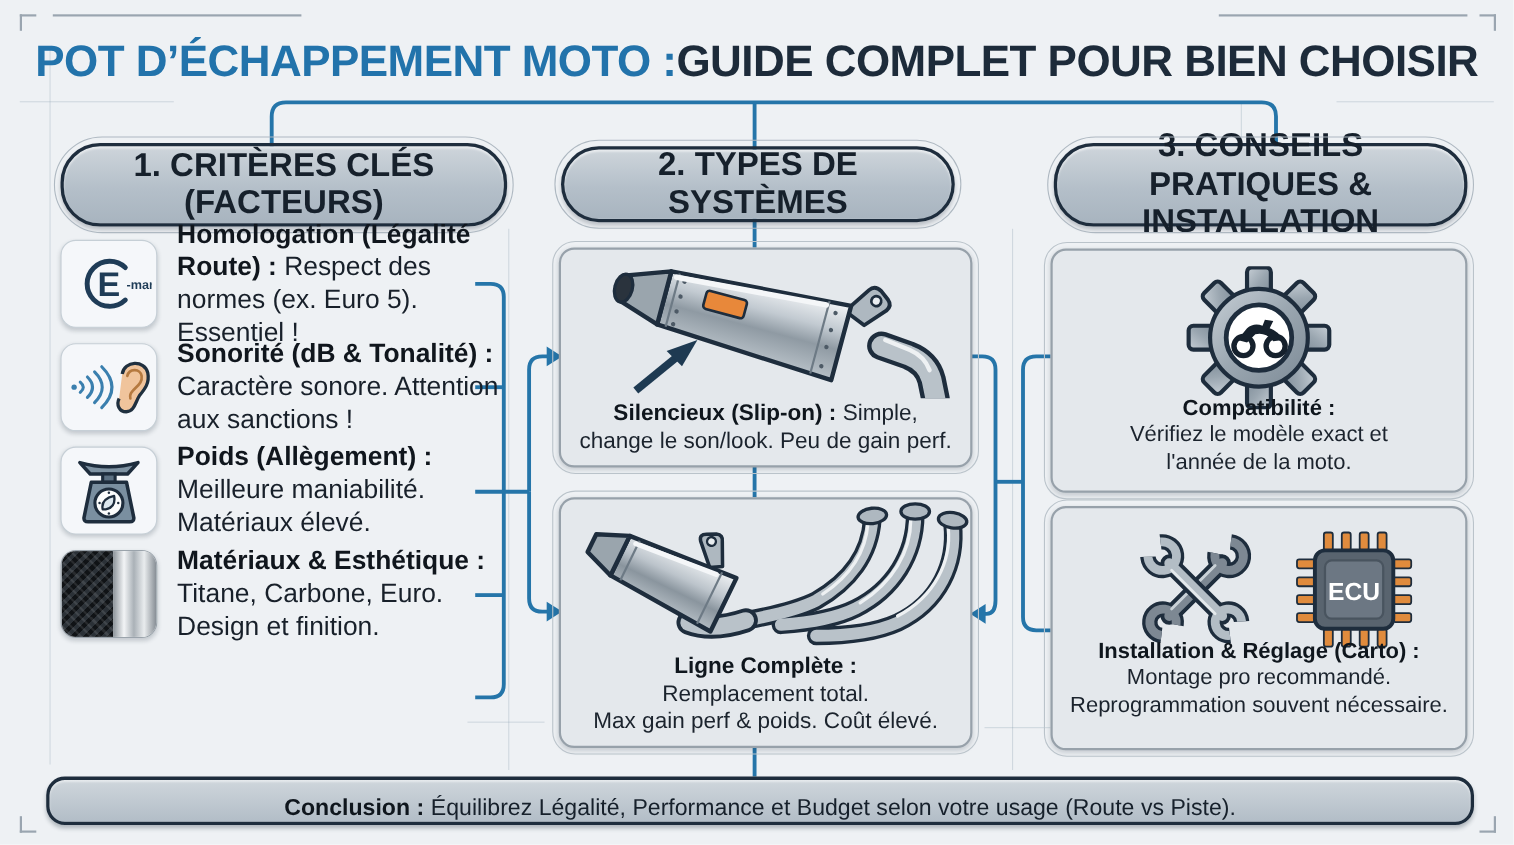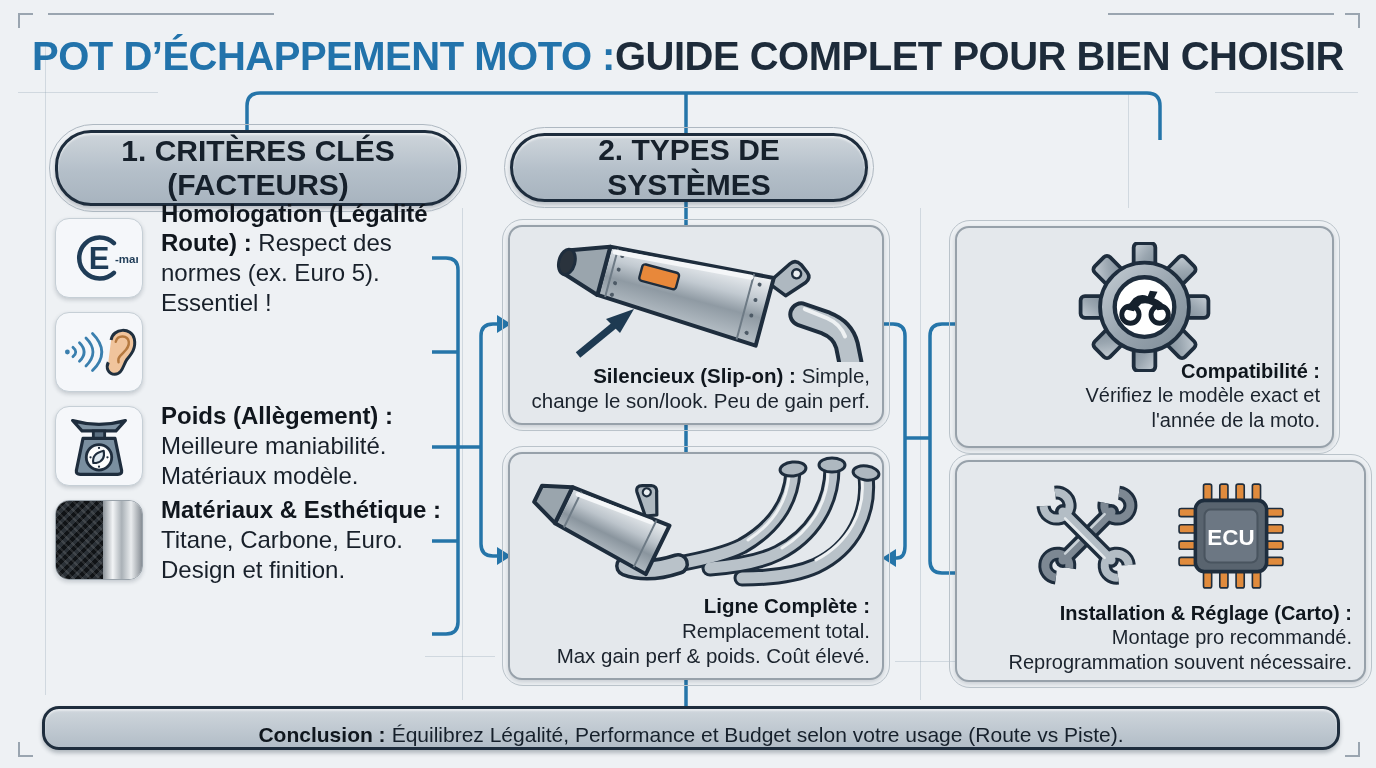--- a/index.html
+++ b/index.html
@@ -43,21 +43,21 @@
     background:#f5f7fa;border:1.5px solid #c6cfd6;
     box-shadow:0 2px 4px rgba(30,45,61,.20);
     display:flex;align-items:center;justify-content:center;overflow:hidden;}
   .crit-text{font-size:24px;line-height:1.24;width:298px;color:#18202a;}
   .crit-text b{font-weight:800;color:#10161d;}
 
   
   .cbox{position:absolute;z-index:2;background:#e4e8ec;border:2px solid #97a1aa;border-radius:14px;
     box-shadow:0 2px 5px rgba(30,45,61,.18);}
   .cbox::after{content:"";position:absolute;inset:-8px;border:1px solid #bac3ca;border-radius:21px;pointer-events:none;}
-  .cap{position:absolute;left:12px;right:12px;bottom:10px;text-align:right;
+  .cap{position:absolute;left:12px;right:12px;bottom:10px;text-align:center;
     font-size:20.5px;line-height:1.22;color:#1b232d;}
   .cap b{font-weight:800;color:#0f161d;}
   .cap .cap-title{display:block;font-weight:800;color:#0f161d;}
   .cap .cap-text{display:block;white-space:pre-line;}
   .art{position:absolute;left:0;top:0;}
 
   
   .mat{display:flex;width:100%;height:100%;}
   .mat-carbon{width:55%;height:100%;
     background:
@@ -123,20 +123,23 @@
       <polygon points="896,549 882,558 896,567"></polygon>
     </g>
   </svg>
 
   <div class="pill" style="left:55px;top:130px;width:400px;height:70px;">
     <span style="max-width:280px;">1. CRITÈRES CLÉS (FACTEURS)</span>
   </div>
   <div class="pill" style="left:510px;top:133px;width:352px;height:63px;">
     <span>2. TYPES DE SYSTÈMES</span>
   </div>
+  <div class="pill" style="left:958px;top:130px;width:370px;height:70px;">
+    <span style="max-width:330px;">3. CONSEILS PRATIQUES &amp; INSTALLATION</span>
+  </div>
 
   <div id="col1">
 
     <div class="crit">
       <div class="tile">
         <svg width="78" height="62" viewBox="0 0 78 62">
           <path d="M53.9 16.2 A20.5 20.5 0 1 0 53.9 45.8" fill="none" stroke="#1f3c57" stroke-width="4.5" stroke-linecap="round"></path>
           <text x="39" y="42" text-anchor="middle" font-size="31" font-weight="800" fill="#1f3c57" font-family="Liberation Sans,sans-serif">E</text>
           <text x="55" y="36" font-size="11.5" font-weight="700" fill="#1f3c57" font-family="Liberation Sans,sans-serif">-mark</text>
         </svg>
@@ -150,37 +153,38 @@
         <svg width="80" height="64" viewBox="0 0 86 66">
           <circle cx="9" cy="33" r="2.6" fill="#3a7fae"></circle>
           <path d="M15 28 q 6 5 0 10" fill="none" stroke="#3a7fae" stroke-width="3" stroke-linecap="round"></path>
           <path d="M22 23 q 10 10 0 20" fill="none" stroke="#3a7fae" stroke-width="3" stroke-linecap="round"></path>
           <path d="M29 18 q 15 15 0 30" fill="none" stroke="#3a7fae" stroke-width="3" stroke-linecap="round"></path>
           <path d="M36 13 q 20 20 0 40" fill="none" stroke="#3a7fae" stroke-width="3" stroke-linecap="round"></path>
           <path d="M56 20 C 58 7, 78 6, 81 19 C 83 29, 78 35, 73 41 C 69 47, 68 57, 60 57 C 53 57, 50 50, 53 44" fill="#f0c49c" stroke="#20303f" stroke-width="3.2" stroke-linejoin="round"></path>
           <path d="M61 22 C 63 14, 74 15, 75 22 C 76 29, 70 32, 66 37 Q 63 40 64 44" fill="none" stroke="#b5793f" stroke-width="2.6" stroke-linecap="round"></path>
         </svg>
       </div>
+      <div class="crit-text"><b>Sonorité (dB &amp; Tonalité) :</b><span> Caractère sonore. Attention aux sanctions !</span></div>
     </div>
 
     <div class="crit">
       <div class="tile">
         <svg width="74" height="66" viewBox="0 0 76 70">
           <path d="M10 8 Q 38 16 66 8 L 56 19 L 20 19 Z" fill="#7f93a3" stroke="#1e2d3d" stroke-width="3.4" stroke-linejoin="round"></path>
           <rect x="32" y="19" width="12" height="8" fill="#5d7183" stroke="#1e2d3d" stroke-width="3"></rect>
           <path d="M21 27 L55 27 L62 61 Q 62.5 65 58 65 L18 65 Q 13.5 65 14 61 Z" fill="#7a8fa0" stroke="#1e2d3d" stroke-width="3.4" stroke-linejoin="round"></path>
           <circle cx="38" cy="47" r="13.5" fill="#fbfcfc" stroke="#1e2d3d" stroke-width="3"></circle>
           <path d="M32 53 Q 30 43 43 40 Q 45 51 35 53 Z" fill="#dce7ee" stroke="#1e2d3d" stroke-width="2.2" stroke-linejoin="round"></path>
           <circle cx="38" cy="37" r="1.2" fill="#1e2d3d"></circle>
             <circle cx="47" cy="47" r="1.2" fill="#1e2d3d"></circle>
             <circle cx="38" cy="57" r="1.2" fill="#1e2d3d"></circle>
             <circle cx="29" cy="47" r="1.2" fill="#1e2d3d"></circle>
         </svg>
       </div>
-      <div class="crit-text"><b>Poids (Allègement) :</b><span> Meilleure maniabilité. Matériaux modèle.</span></div>
+      <div class="crit-text"><b>Poids (Allègement) :</b><span> Meilleure maniabilité. Matériaux élevé.</span></div>
     </div>
 
     <div class="crit">
       <div class="tile" style="background:none;border-color:#9aa3ab;">
         <div class="mat">
             <div class="mat-carbon"></div>
             <div class="mat-steel"></div>
           </div>
       </div>
       <div class="crit-text"><b>Matériaux &amp; Esthétique :</b><span> Titane, Carbone, Euro. Design et finition.</span></div>
@@ -304,21 +308,21 @@
         <path d="M42 62 L50 52 Q 56 47 63 50 L65 45 L72 46 L69 52 Q 77 55 80 62 L72 63 Q 66 55 57 57 L50 64 Z" fill="#15202c"></path>
       </g>
     </svg>
     <div class="cap" style="bottom:14px;font-size:20px;">
       <span class="cap-title">Compatibilité :</span>
       <span class="cap-text">Vérifiez le modèle exact et
 l'année de la moto.</span>
     </div>
   </div>
 
-  <div class="cbox" style="left:955px;top:460px;width:375px;height:218px;padding-left:32px;">
+  <div class="cbox" style="left:955px;top:460px;width:375px;height:218px;">
     <svg class="art" style="left:55px;top:12px;" width="150" height="125" viewBox="0 0 150 125">
       <g transform="rotate(45 75 62)">
         <line x1="75" y1="28" x2="75" y2="96" stroke="#1e2d3d" stroke-width="16" stroke-linecap="round"></line>
         <circle cx="75" cy="19" r="13" fill="none" stroke="#1e2d3d" stroke-width="14" stroke-dasharray="62 20" transform="rotate(-128 75 19)"></circle>
         <circle cx="75" cy="104" r="12" fill="none" stroke="#1e2d3d" stroke-width="14" stroke-dasharray="57 18" transform="rotate(52 75 104)"></circle>
         <line x1="75" y1="28" x2="75" y2="96" stroke="#7d8893" stroke-width="9" stroke-linecap="round"></line>
         <circle cx="75" cy="19" r="13" fill="none" stroke="#7d8893" stroke-width="8" stroke-dasharray="62 20" transform="rotate(-128 75 19)"></circle>
         <circle cx="75" cy="104" r="12" fill="none" stroke="#7d8893" stroke-width="8" stroke-dasharray="57 18" transform="rotate(52 75 104)"></circle>
         <line x1="72" y1="34" x2="72" y2="90" stroke="#c9d1d7" stroke-width="2.5" stroke-linecap="round"></line>
       </g>
@@ -348,21 +352,21 @@
           <rect x="4" y="76" width="16" height="8" rx="2"></rect>
         <rect x="90" y="28" width="16" height="8" rx="2"></rect>
           <rect x="90" y="44" width="16" height="8" rx="2"></rect>
           <rect x="90" y="60" width="16" height="8" rx="2"></rect>
           <rect x="90" y="76" width="16" height="8" rx="2"></rect>
       </g>
       <rect x="20" y="20" width="70" height="70" rx="9" fill="#59646f" stroke="#1e2d3d" stroke-width="3.5"></rect>
       <rect x="29" y="29" width="52" height="52" rx="6" fill="#6c7783" stroke="#49545f" stroke-width="2"></rect>
       <text x="55" y="64" text-anchor="middle" font-size="22" font-weight="800" fill="#ffffff" font-family="Liberation Sans,sans-serif">ECU</text>
     </svg>
-    <div class="cap" style="bottom:6px;font-size:20px;">
+    <div class="cap" style="bottom:27px;font-size:20px;">
       <span class="cap-title">Installation &amp; Réglage (Carto) :</span>
       <span class="cap-text">Montage pro recommandé.
 Reprogrammation souvent nécessaire.</span>
     </div>
   </div>
 
   <div id="conclusion">
     <b>Conclusion :</b>
     <span>Équilibrez Légalité, Performance et Budget selon votre usage (Route vs Piste).</span>
   </div>

